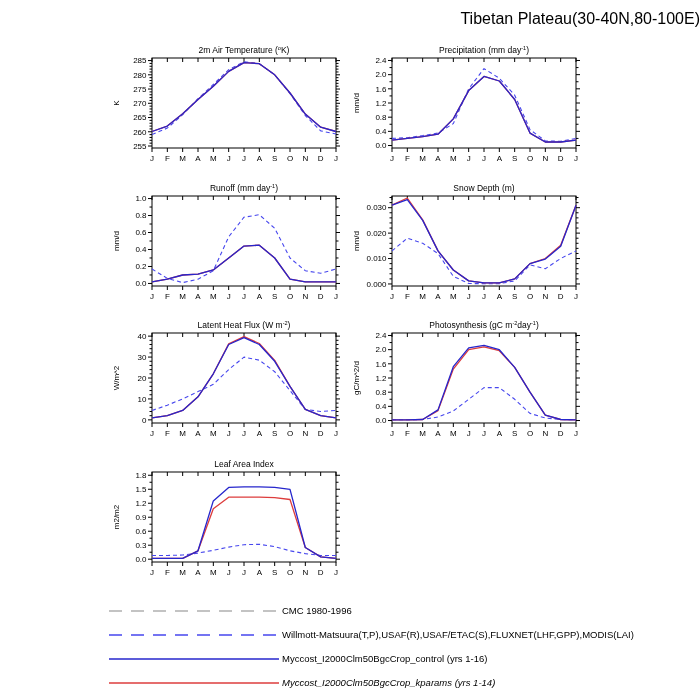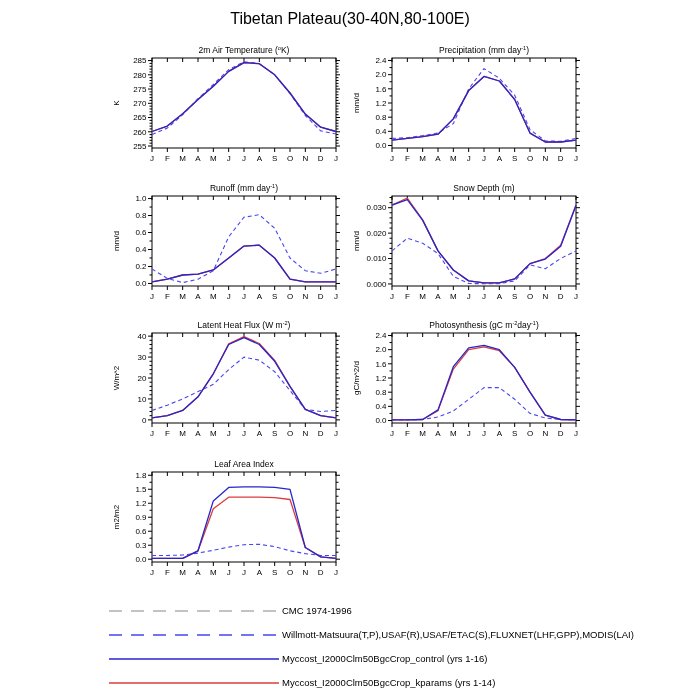--- a/index.html
+++ b/index.html
@@ -1,18 +1,18 @@
 <!DOCTYPE html>
 <html><head>
 <meta charset="utf-8">
 <style>
   html,body{margin:0;padding:0;background:#fff;}
   .fig{position:relative;width:700px;height:700px;background:#ffffff;overflow:hidden;
        font-family:"Liberation Sans",sans-serif;color:#000;}
-  .fig-title{position:absolute;top:10px;left:0;width:100%;text-align:center;
+  .fig-title{position:absolute;top:10px;left:0;width:100%;text-align:right;
              font-size:16px;color:#000;}
   #panels{position:absolute;left:0;top:0;width:700px;height:700px;}
   svg.panel{position:absolute;overflow:visible;}
   svg text{font-family:"Liberation Sans",sans-serif;fill:#000;}
   .legend-row{position:absolute;left:0;top:0;width:700px;height:0;}
   .legend-line{position:absolute;overflow:visible;}
   .legend-label{position:absolute;font-size:9.5px;color:#000;white-space:nowrap;}
 </style>
 </head>
 <body>
@@ -216,34 +216,34 @@
         <polyline points="46.0,98.5 61.3,98.5 76.7,98.0 92.0,96.1 107.3,93.3 122.7,90.1 138.0,87.7 153.3,87.3 168.7,89.6 184.0,93.8 199.3,96.6 214.7,98.5 230.0,98.5" fill="none" stroke="#4747ee" stroke-width="1.1" stroke-linejoin="round" stroke-dasharray="4,3"></polyline>
         <polyline points="46.0,101.3 61.3,101.3 76.7,101.3 92.0,93.8 107.3,51.8 122.7,40.2 138.0,40.2 153.3,40.2 168.7,40.6 184.0,42.5 199.3,90.5 214.7,99.9 230.0,101.3" fill="none" stroke="#dd3c3c" stroke-width="1.3" stroke-linejoin="round"></polyline>
         <polyline points="46.0,101.3 61.3,101.3 76.7,101.3 92.0,93.8 107.3,43.9 122.7,30.4 138.0,29.9 153.3,29.9 168.7,30.4 184.0,32.3 199.3,90.5 214.7,99.9 230.0,101.3" fill="none" stroke="#2626cc" stroke-width="1.3" stroke-linejoin="round"></polyline>
       </svg>
     </div>
   <div id="legend">
       <div class="legend-row">
         <svg width="172" height="6" class="legend-line" style="position: absolute; left: 108px; top: 608px;">
           <line x1="1" y1="3" x2="171" y2="3" stroke="#b0b0b0" stroke-width="1.4" stroke-dasharray="13,9"></line>
         </svg>
-        <span class="legend-label" style="left: 282px; top: 604.5px;">CMC 1974-1996</span>
+        <span class="legend-label" style="left: 282px; top: 604.5px;">CMC 1980-1996</span>
       </div>
       <div class="legend-row">
         <svg width="172" height="6" class="legend-line" style="position: absolute; left: 108px; top: 632px;">
           <line x1="1" y1="3" x2="171" y2="3" stroke="#4747ee" stroke-width="1.4" stroke-dasharray="13,9"></line>
         </svg>
         <span class="legend-label" style="left: 282px; top: 628.5px;">Willmott-Matsuura(T,P),USAF(R),USAF/ETAC(S),FLUXNET(LHF,GPP),MODIS(LAI)</span>
       </div>
       <div class="legend-row">
         <svg width="172" height="6" class="legend-line" style="position: absolute; left: 108px; top: 656px;">
           <line x1="1" y1="3" x2="171" y2="3" stroke="#2626cc" stroke-width="1.4"></line>
         </svg>
         <span class="legend-label" style="left: 282px; top: 652.5px;">Myccost_I2000Clm50BgcCrop_control (yrs 1-16)</span>
       </div>
       <div class="legend-row">
         <svg width="172" height="6" class="legend-line" style="position: absolute; left: 108px; top: 680px;">
           <line x1="1" y1="3" x2="171" y2="3" stroke="#dd3c3c" stroke-width="1.4"></line>
         </svg>
-        <span class="legend-label" style="left: 282px; top: 676.5px;">Myccost_I2000Clm50BgcCrop_kparams (yrs 1-14)</span>
+        <span class="legend-label" style="left: 282px; top: 676.5px; font-style: italic;">Myccost_I2000Clm50BgcCrop_kparams (yrs 1-14)</span>
       </div>
     </div>
 </div>
 
 </body></html>

